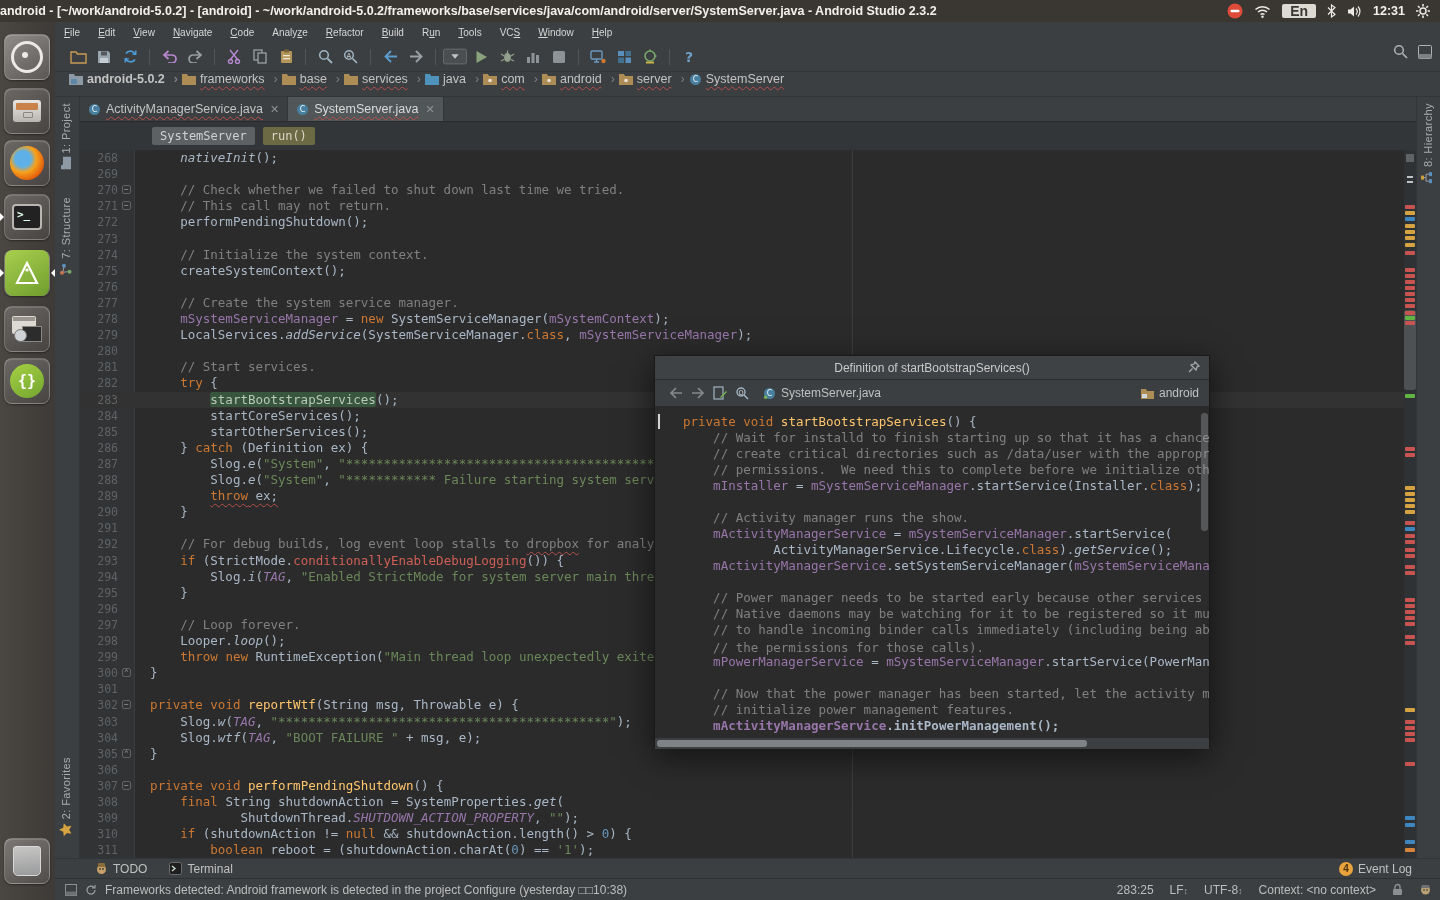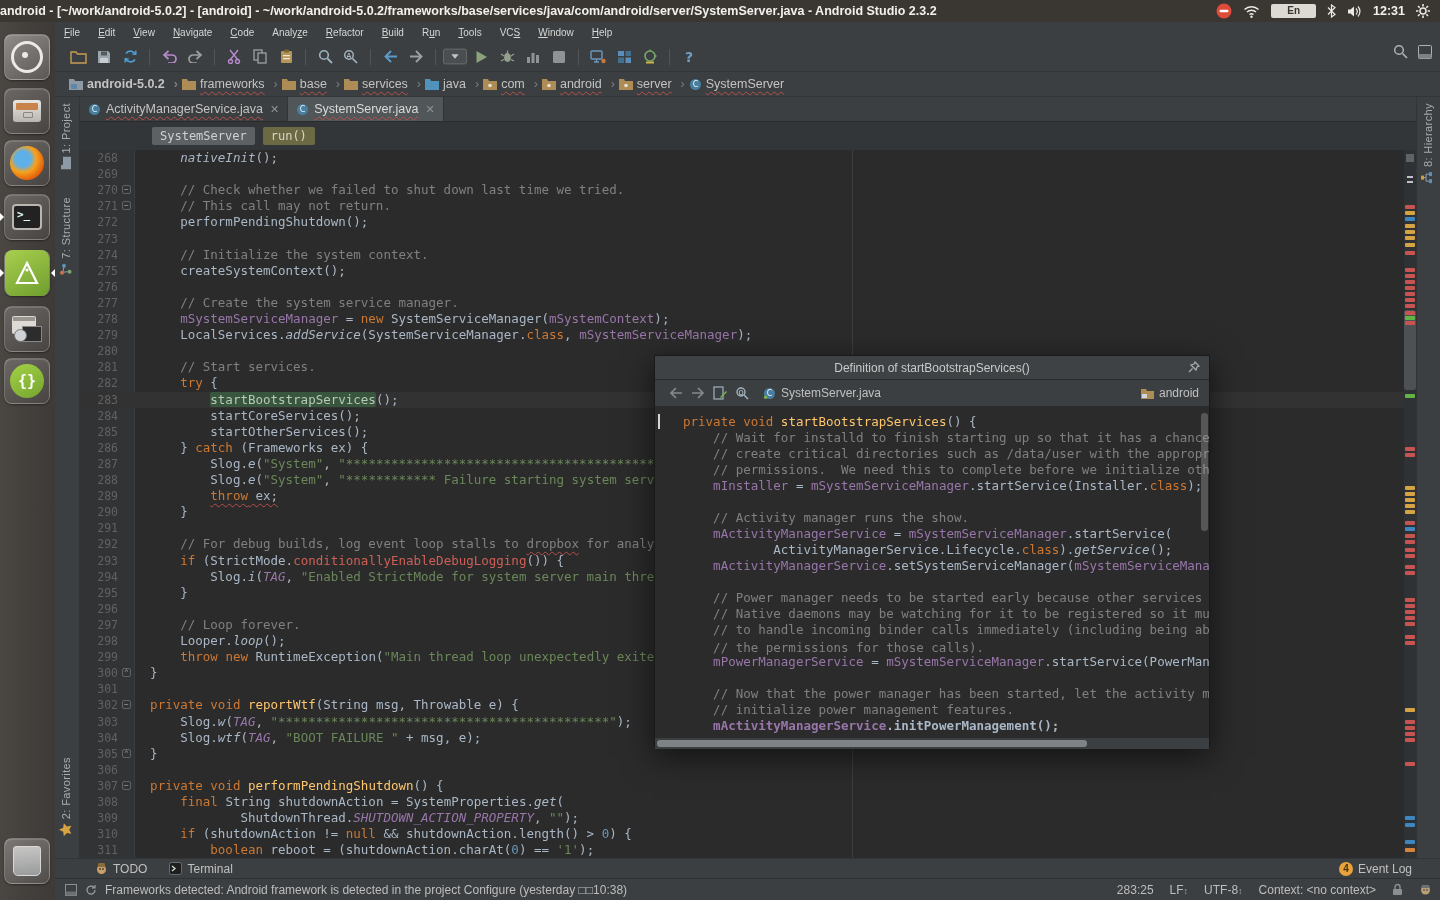--- a/index.html
+++ b/index.html
@@ -3,39 +3,39 @@
 <meta charset="utf-8">
 <style>
   html,body{margin:0;padding:0;background:#2b2b2b;width:1440px;height:900px;overflow:hidden;
     font-family:"Liberation Sans","DejaVu Sans",sans-serif;-webkit-font-smoothing:antialiased;}
   .abs{position:absolute;}
   
   #sysbar{left:0;top:0;width:1440px;height:22px;background:#3a3733;color:#f2f0ec;
     display:flex;align-items:center;font-size:12.5px;font-weight:bold;}
   #systitle{white-space:nowrap;overflow:hidden;flex:1;}
   #tray{display:flex;align-items:center;gap:11px;padding-right:10px;}
-  .enbox{background:#ddd9d3;color:#3a3733;border-radius:2px;font-size:10px;padding:0 16px;line-height:14px;font-weight:bold;}
+  .enbox{background:#ddd9d3;color:#3a3733;border-radius:2px;font-size:14px;padding:0 8px;line-height:14px;font-weight:bold;}
   
   #launcher{left:0;top:22px;width:55px;height:878px;background:linear-gradient(90deg,#4a4642,#3d3a37);z-index:30;}
   .ltile{position:absolute;left:4px;width:46px;height:46px;border-radius:8px;
     background:linear-gradient(145deg,#6a6764,#474441);border:1px solid rgba(255,255,255,.22);
     box-shadow:inset 0 1px 1px rgba(255,255,255,.15),0 1px 2px rgba(0,0,0,.4);
     display:flex;align-items:center;justify-content:center;box-sizing:border-box;}
   .pip{position:absolute;width:0;height:0;border-top:4px solid transparent;border-bottom:4px solid transparent;}
   .pip.l{left:0;border-left:4px solid #fff;}
   .pip.r{right:0;border-right:4px solid #fff;}
   
   #ide{left:55px;top:22px;width:1385px;height:878px;background:#3c3f41;color:#bbbbbb;}
   #menubar{left:0;top:0;width:100%;height:20px;display:flex;align-items:center;font-size:10px;color:#d6d6d6;background:#3c3f41;}
   .menu-item{padding:0 9px;} .menu-item u{text-decoration:underline;}
   #toolbar{left:0;top:20px;width:100%;height:30px;display:flex;align-items:center;background:#3c3f41;border-bottom:1px solid #333638;padding-left:10px;box-sizing:border-box;}
   .tbicon{width:24px;height:22px;display:flex;align-items:center;justify-content:center;margin:0 1px;}
   .tbsep{width:1px;height:16px;background:#515557;margin:0 6px;}
   #toolbar-right{position:absolute;right:8px;top:22px;display:flex;gap:10px;align-items:center;}
-  #crumbbar{left:0;top:50px;width:100%;height:25px;display:flex;align-items:center;background:#3c3f41;border-bottom:1px solid #333638;padding-left:14px;box-sizing:border-box;font-size:12.5px;color:#c3c3c3;}
+  #crumbbar{left:0;top:50px;width:100%;height:25px;display:flex;align-items:flex-start;background:#3c3f41;border-bottom:1px solid #333638;padding-left:14px;box-sizing:border-box;font-size:12.5px;color:#c3c3c3;}
   .crumb{display:flex;align-items:center;gap:4px;margin-right:4px;}
   .crumb .chev{color:#7c8084;margin-left:5px;}
   .crumb:first-child{font-weight:bold;}
   .wavy{text-decoration:underline;text-decoration-style:wavy;text-decoration-color:#b5504b;text-decoration-thickness:1px;text-underline-offset:2.5px;}
   
   #tabrow{left:25px;top:75px;width:1336px;height:25px;background:#3c3f41;display:flex;align-items:flex-end;border-bottom:1px solid #2b2b2b;box-sizing:border-box;}
   .tab{display:flex;align-items:center;gap:5px;height:24px;padding:0 8px;font-size:12.5px;color:#c3c3c3;border-right:1px solid #323537;}
   .tab.active{background:#515658;color:#dadada;}
   .tab .x{color:#8f9395;font-size:11px;margin-left:2px;}
   
@@ -521,21 +521,21 @@
         <div class="ed-row" style="top: 128.8px;"><span class="lnum">276</span><span class="lcode"></span></div>
         <div class="ed-row" style="top: 144.9px;"><span class="lnum">277</span><span class="lcode"><span class="c">        // Create the system service manager.</span></span></div>
         <div class="ed-row" style="top: 161px;"><span class="lnum">278</span><span class="lcode"><span class="p">        </span><span class="f">mSystemServiceManager</span><span class="p"> = </span><span class="k">new</span><span class="p"> SystemServiceManager(</span><span class="f">mSystemContext</span><span class="p">);</span></span></div>
         <div class="ed-row" style="top: 177.1px;"><span class="lnum">279</span><span class="lcode"><span class="p">        LocalServices.</span><span class="p it">addService</span><span class="p">(SystemServiceManager.</span><span class="k">class</span><span class="p">, </span><span class="f">mSystemServiceManager</span><span class="p">);</span></span></div>
         <div class="ed-row" style="top: 193.2px;"><span class="lnum">280</span><span class="lcode"></span></div>
         <div class="ed-row" style="top: 209.3px;"><span class="lnum">281</span><span class="lcode"><span class="c">        // Start services.</span></span></div>
         <div class="ed-row" style="top: 225.4px;"><span class="lnum">282</span><span class="lcode"><span class="p">        </span><span class="k">try</span><span class="p"> {</span></span></div>
         <div class="ed-row caret-row" style="top: 241.5px;"><span class="lnum">283</span><span class="lcode"><span class="p">            </span><span class="hl">startBootstrapServices</span><span class="p">();</span></span></div>
         <div class="ed-row" style="top: 257.6px;"><span class="lnum">284</span><span class="lcode"><span class="p">            startCoreServices();</span></span></div>
         <div class="ed-row" style="top: 273.7px;"><span class="lnum">285</span><span class="lcode"><span class="p">            startOtherServices();</span></span></div>
-        <div class="ed-row" style="top: 289.8px;"><span class="lnum">286</span><span class="lcode"><span class="p">        } </span><span class="k">catch</span><span class="p"> (Frameworks ex) {</span></span></div>
+        <div class="ed-row" style="top: 289.8px;"><span class="lnum">286</span><span class="lcode"><span class="p">        } </span><span class="k">catch</span><span class="p"> (Definition ex) {</span></span></div>
         <div class="ed-row" style="top: 305.9px;"><span class="lnum">287</span><span class="lcode"><span class="p">            Slog.</span><span class="p it">e</span><span class="p">(</span><span class="s">"System"</span><span class="p">, </span><span class="s">"************************************************************"</span><span class="p">);</span></span></div>
         <div class="ed-row" style="top: 322px;"><span class="lnum">288</span><span class="lcode"><span class="p">            Slog.</span><span class="p it">e</span><span class="p">(</span><span class="s">"System"</span><span class="p">, </span><span class="s">"************ Failure starting system services"</span><span class="p">, ex);</span></span></div>
         <div class="ed-row" style="top: 338.1px;"><span class="lnum">289</span><span class="lcode"><span class="p">            </span><span class="k wavy">throw</span><span class="p wavy"> ex;</span></span></div>
         <div class="ed-row" style="top: 354.2px;"><span class="lnum">290</span><span class="lcode"><span class="p">        }</span></span></div>
         <div class="ed-row" style="top: 370.3px;"><span class="lnum">291</span><span class="lcode"></span></div>
         <div class="ed-row" style="top: 386.4px;"><span class="lnum">292</span><span class="lcode"><span class="c">        // For debug builds, log event loop stalls to </span><span class="c wavy">dropbox</span><span class="c"> for analysis.</span></span></div>
         <div class="ed-row" style="top: 402.5px;"><span class="lnum">293</span><span class="lcode"><span class="p">        </span><span class="k">if</span><span class="p"> (StrictMode.</span><span class="e">conditionallyEnableDebugLogging</span><span class="p">()) {</span></span></div>
         <div class="ed-row" style="top: 418.6px;"><span class="lnum">294</span><span class="lcode"><span class="p">            Slog.</span><span class="p it">i</span><span class="p">(</span><span class="sf">TAG</span><span class="p">, </span><span class="s">"Enabled StrictMode for system server main thread."</span><span class="p">);</span></span></div>
         <div class="ed-row" style="top: 434.7px;"><span class="lnum">295</span><span class="lcode"><span class="p">        }</span></span></div>
         <div class="ed-row" style="top: 450.8px;"><span class="lnum">296</span><span class="lcode"></span></div>

